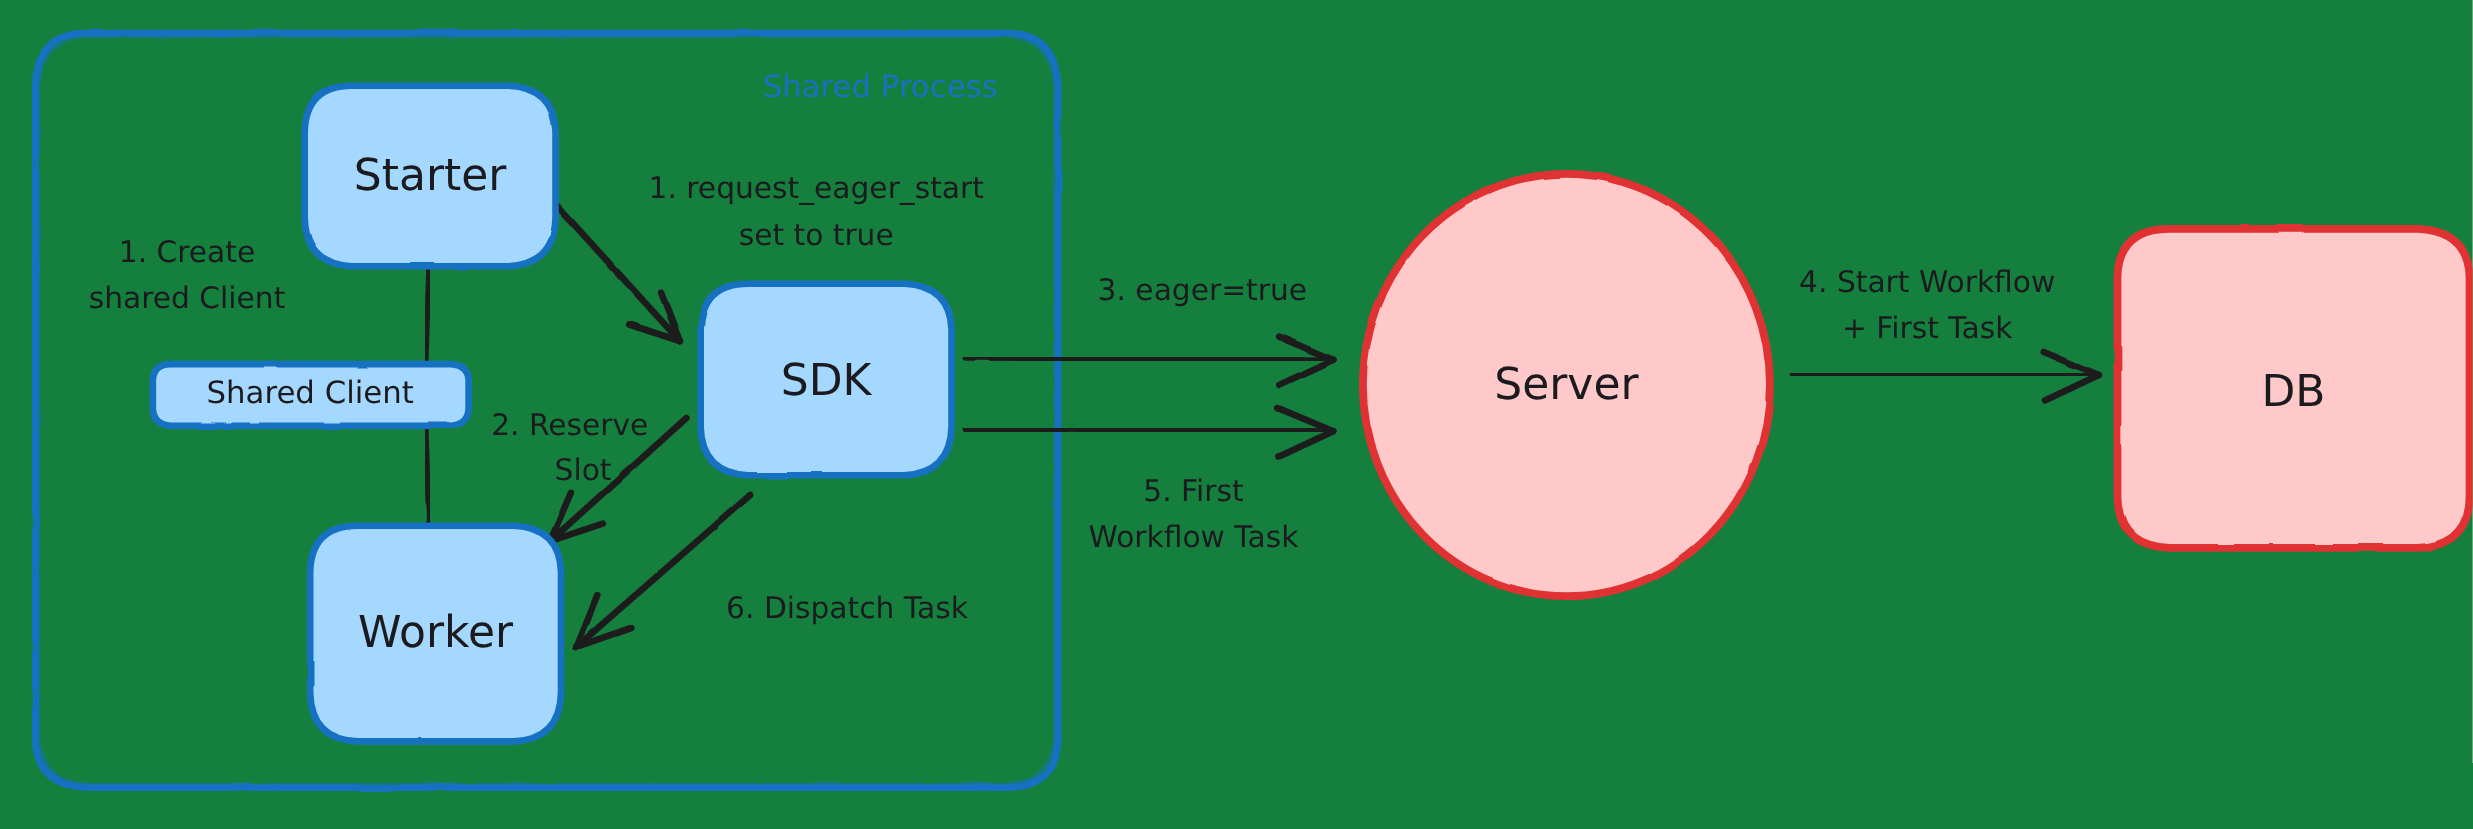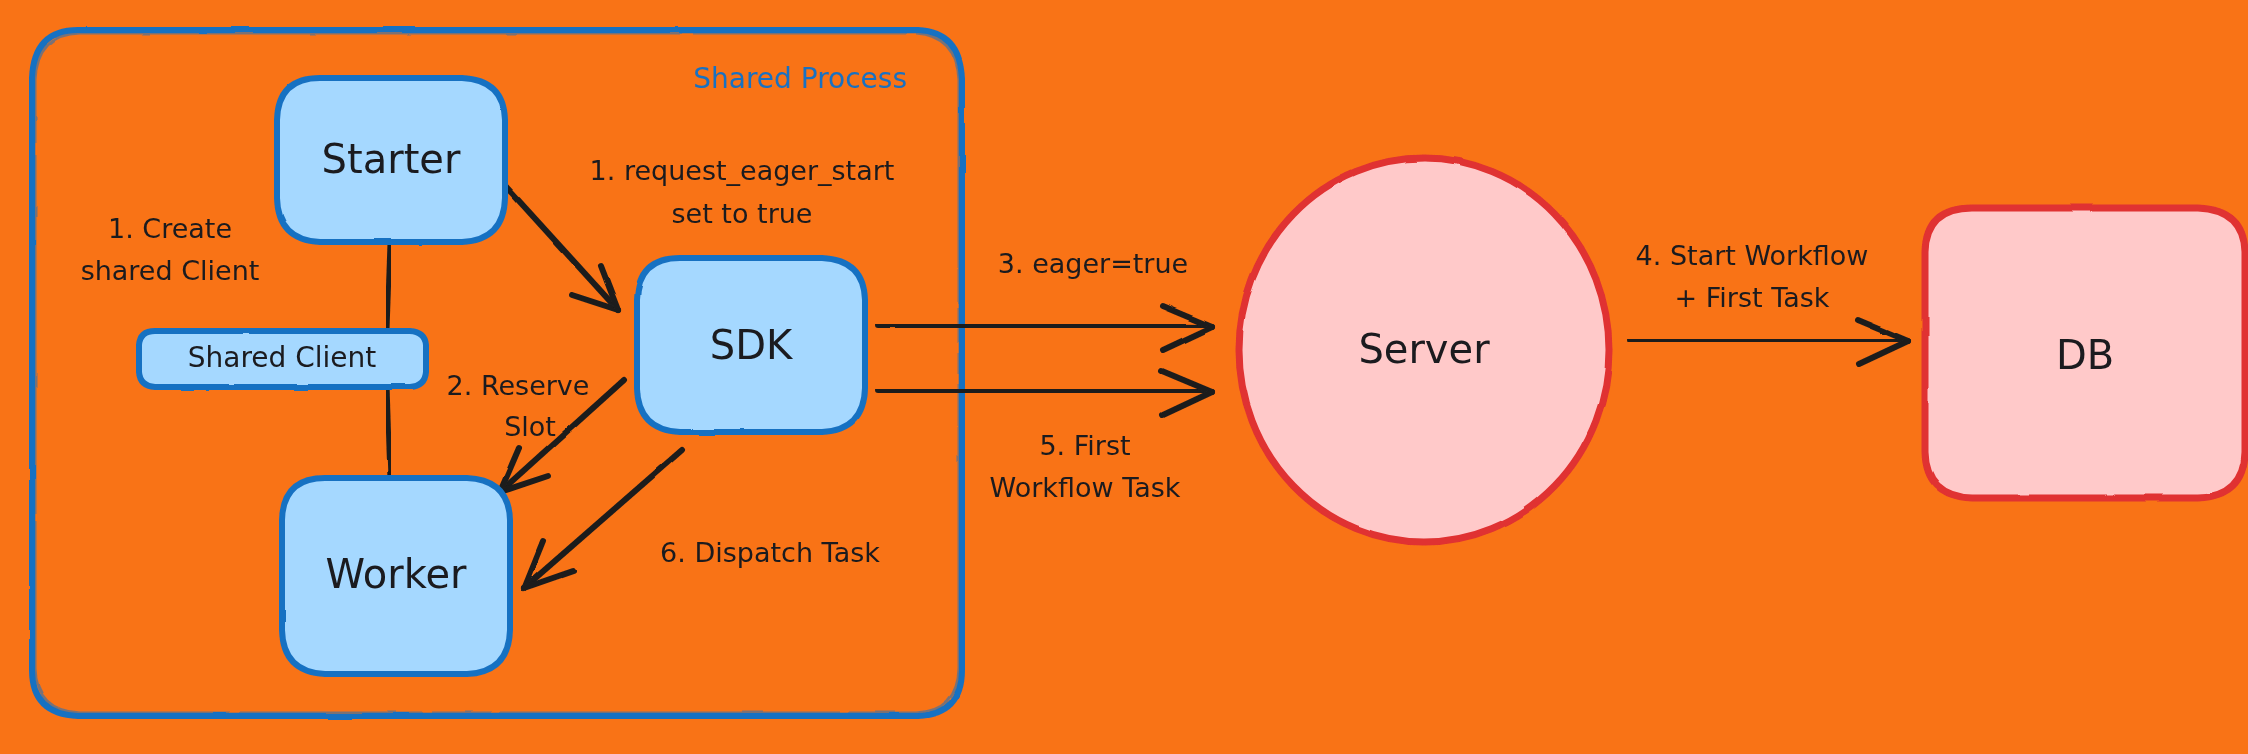--- a/index.html
+++ b/index.html
@@ -10,21 +10,21 @@
   body {
     width: 2248px;
     height: 754px;
     font-family: "DejaVu Sans", sans-serif;
     overflow: hidden;
   }
   #canvas {
     position: relative;
     width: 2248px;
     height: 754px;
-    background: #f97316;
+    background: #15803d;
   }
   svg#diagram {
     position: absolute;
     top: 0;
     left: 0;
     width: 2248px;
     height: 754px;
   }
   .node-label {
     font-family: "DejaVu Sans", sans-serif;

